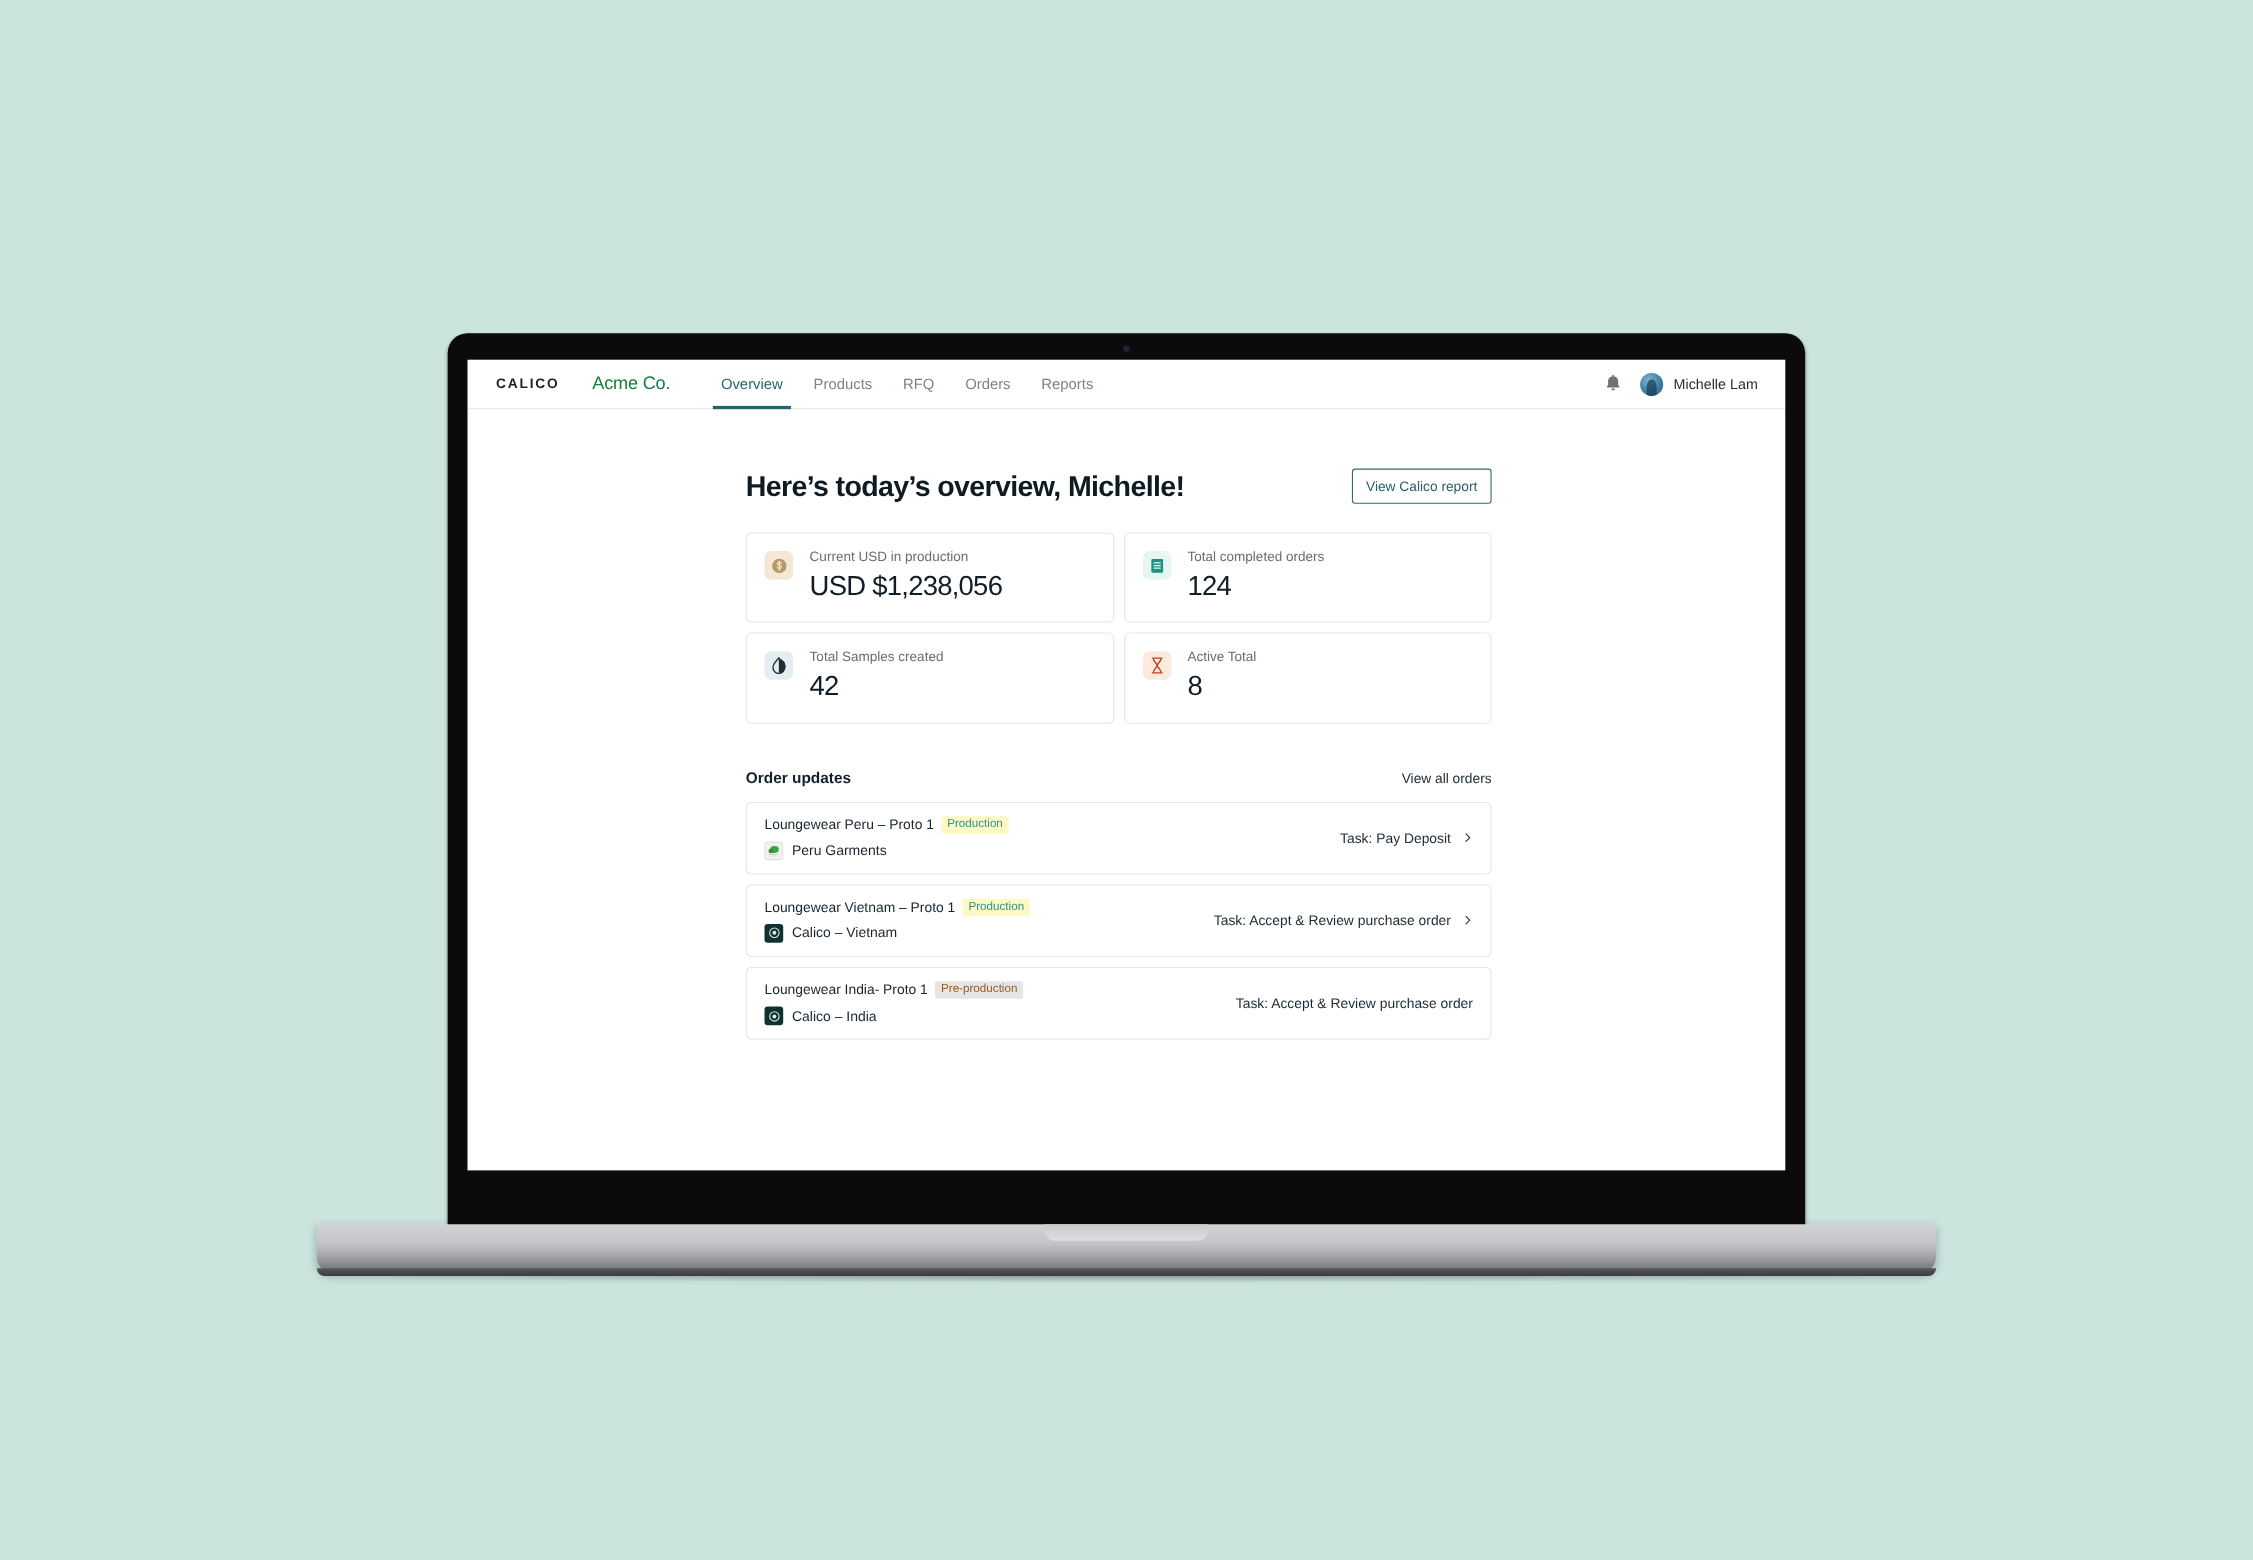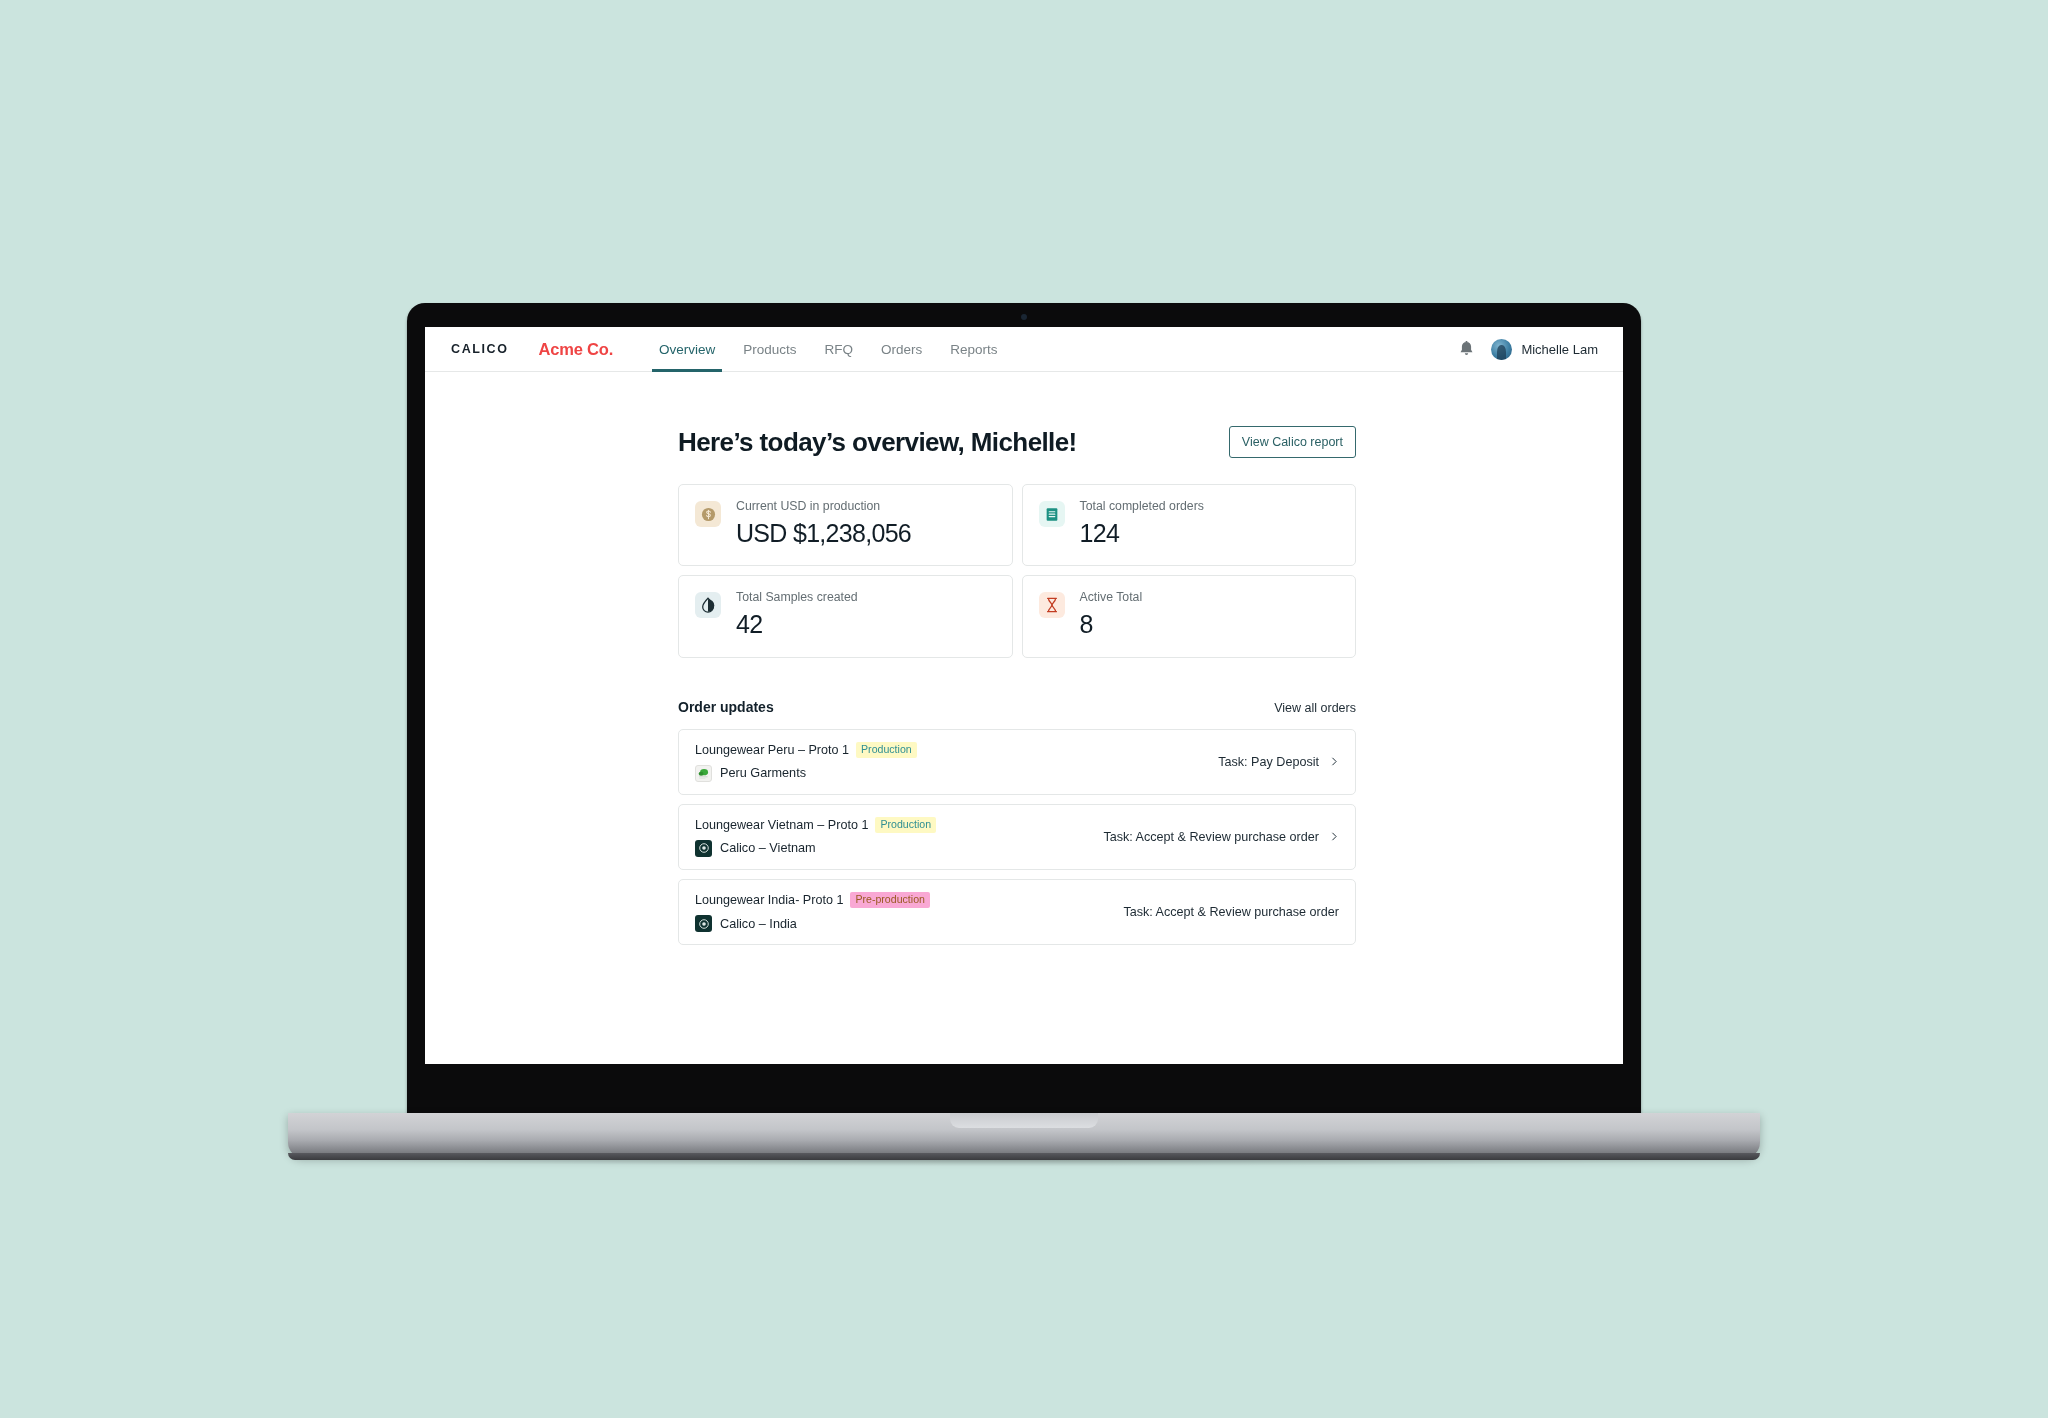--- a/index.html
+++ b/index.html
@@ -77,22 +77,22 @@
     display: flex; align-items: center;
     padding: 0 25px 0 26px;
   }
   .brand-logo {
     font-size: 12.5px; font-weight: 700;
     letter-spacing: 1.6px;
     color: #17212a;
   }
   .brand-org {
     margin-left: 30px;
-    font-size: 16.5px; font-weight: 700;
-    color: #ef4444;
+    font-size: 16.5px; font-weight: 400;
+    color: #15803d;
     letter-spacing: -.2px;
   }
   .navlinks { display: flex; align-items: flex-end; margin-left: 32px; height: 45px; }
   .navlink {
     position: relative;
     height: 45px;
     display: flex; align-items: center;
     padding: 0 14px;
     font-size: 13.5px;
     color: #7a8387;
@@ -194,21 +194,21 @@
   .order-top { display: flex; align-items: center; gap: 7px; }
   .order-name { font-size: 12.6px; color: #18242d; white-space: nowrap; }
   .badge {
     font-size: 10.6px;
     padding: 1px 5px 2px 5px;
     border-radius: 2px;
     white-space: nowrap;
     line-height: 1.25;
   }
   .badge.production { background: #fef9c3; color: #2f8f93; }
-  .badge.preproduction { background: #f9a8d4; color: #9a5a22; }
+  .badge.preproduction { background: #e5e5e5; color: #9a5a22; }
 
   .order-sub { display: flex; align-items: center; gap: 8px; margin-top: 7px; }
   .supplier-logo {
     width: 17px; height: 17px; border-radius: 3px;
     flex: none;
     display: flex; align-items: center; justify-content: center;
     overflow: hidden;
   }
   .supplier-logo.peru { background: #f2f2f0; border: 1px solid #e0e0dd; }
   .supplier-logo.calico { background: #0f3230; }

